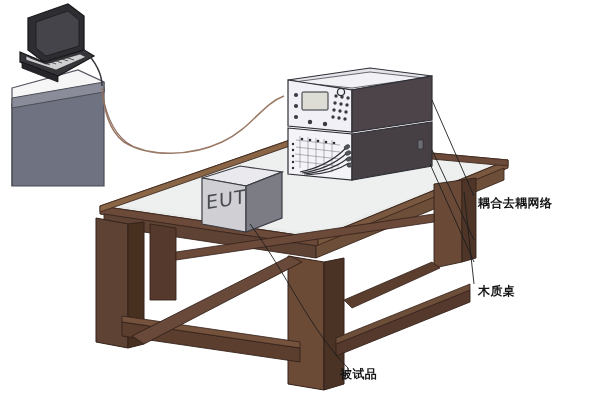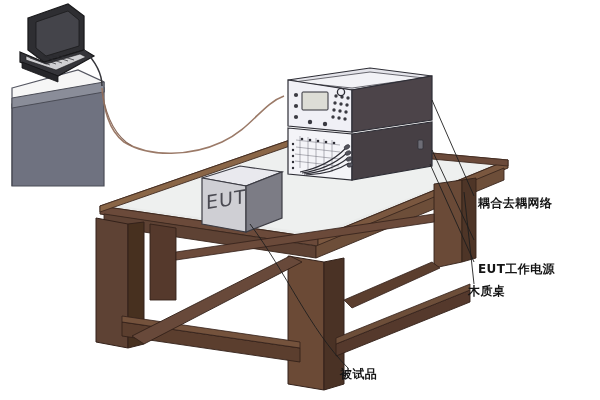--- a/index.html
+++ b/index.html
@@ -220,17 +220,16 @@
       <path d="M 464 192 L 474 284"></path>
 
       <path d="M 250 224 C 286 272 310 330 348 368"></path>
     </g>
 
   </svg>
 
   <div class="label-eut-text" style="left:206px; top:188px;">EUT</div>
 
   <div class="label" style="left:478px; top:195px;">耦合去耦网络</div>
-  <div class="label" style="left:478px; top:261px;">EUT工作电源</div>
-  <div class="label" style="left:468px; top:283px;">木质桌</div>
+  <div class="label" style="left:478px; top:283px;">木质桌</div>
   <div class="label" style="left:340px; top:366px;">被试品</div>
 
 </div>
 
 </body></html>

